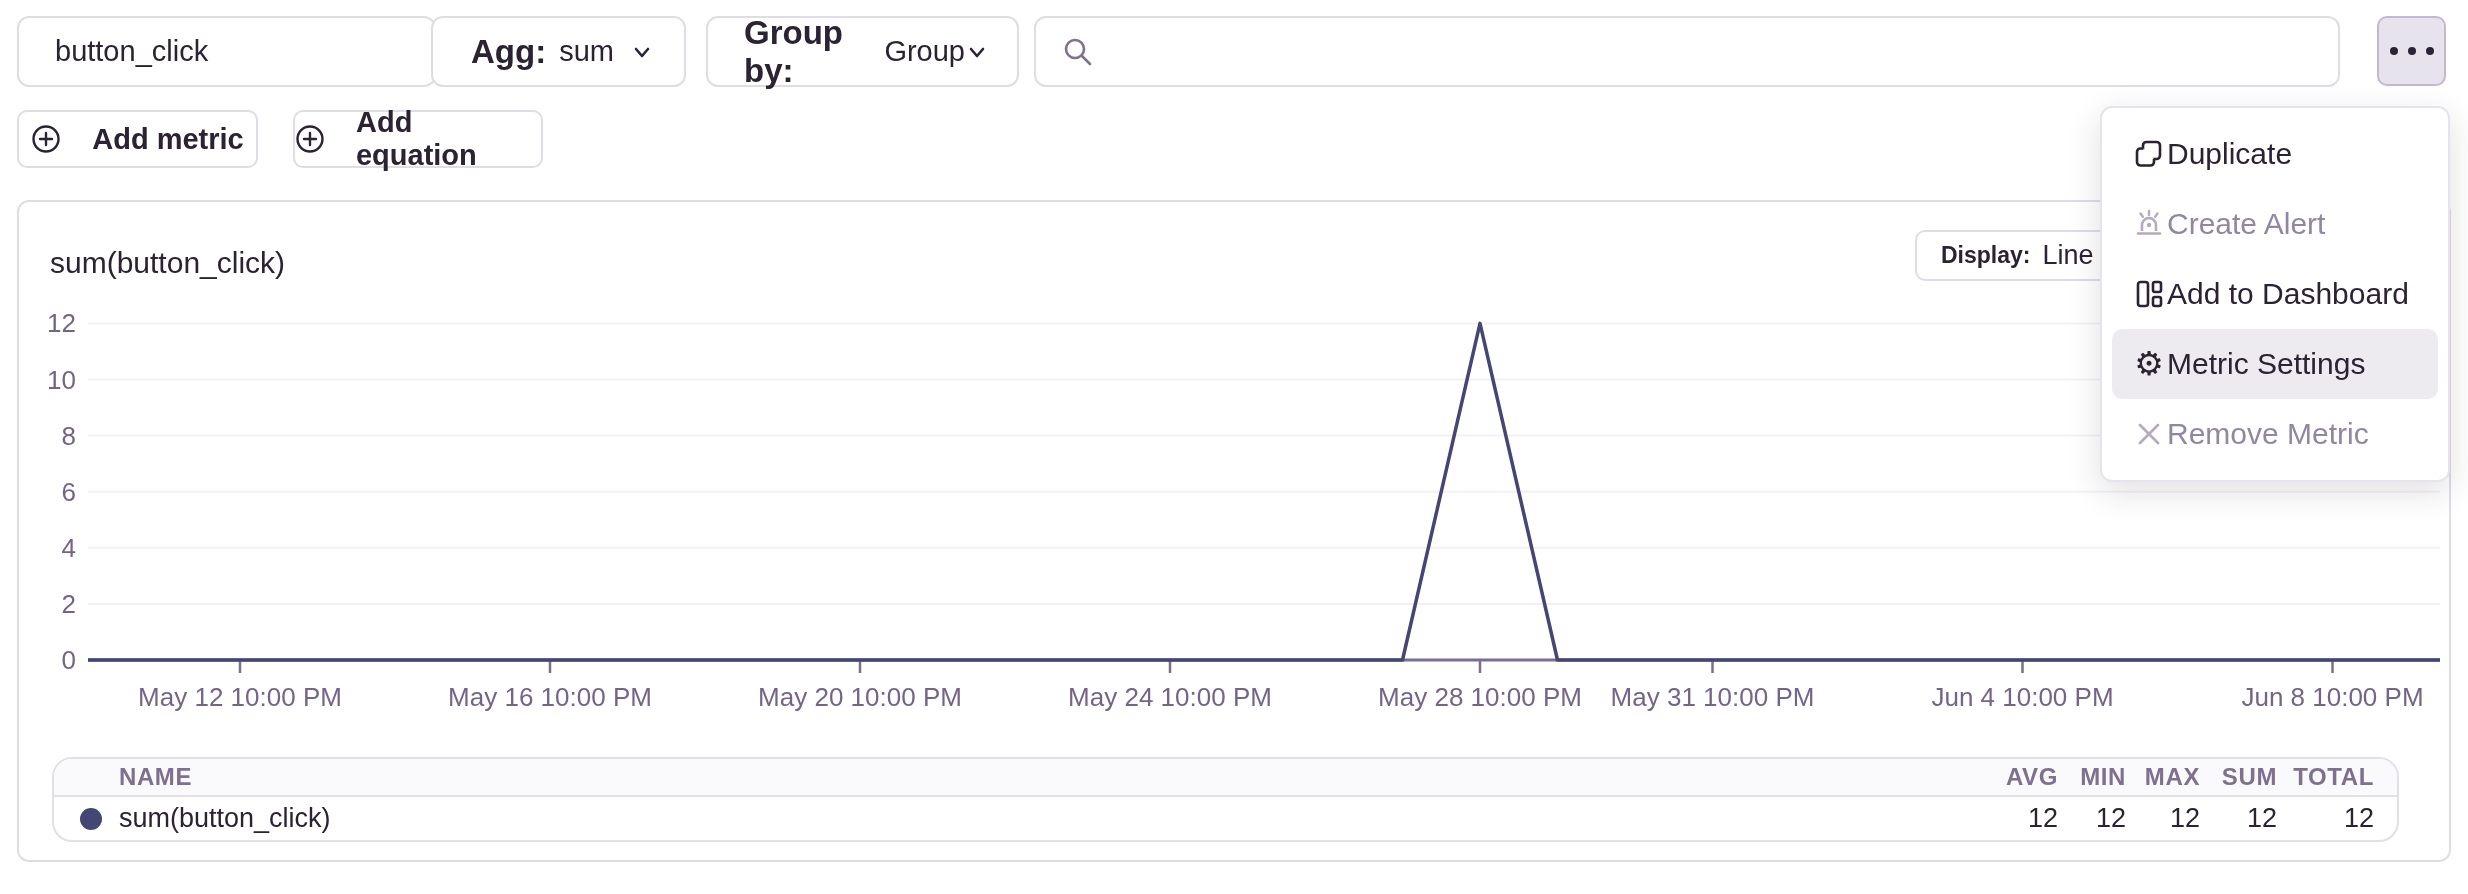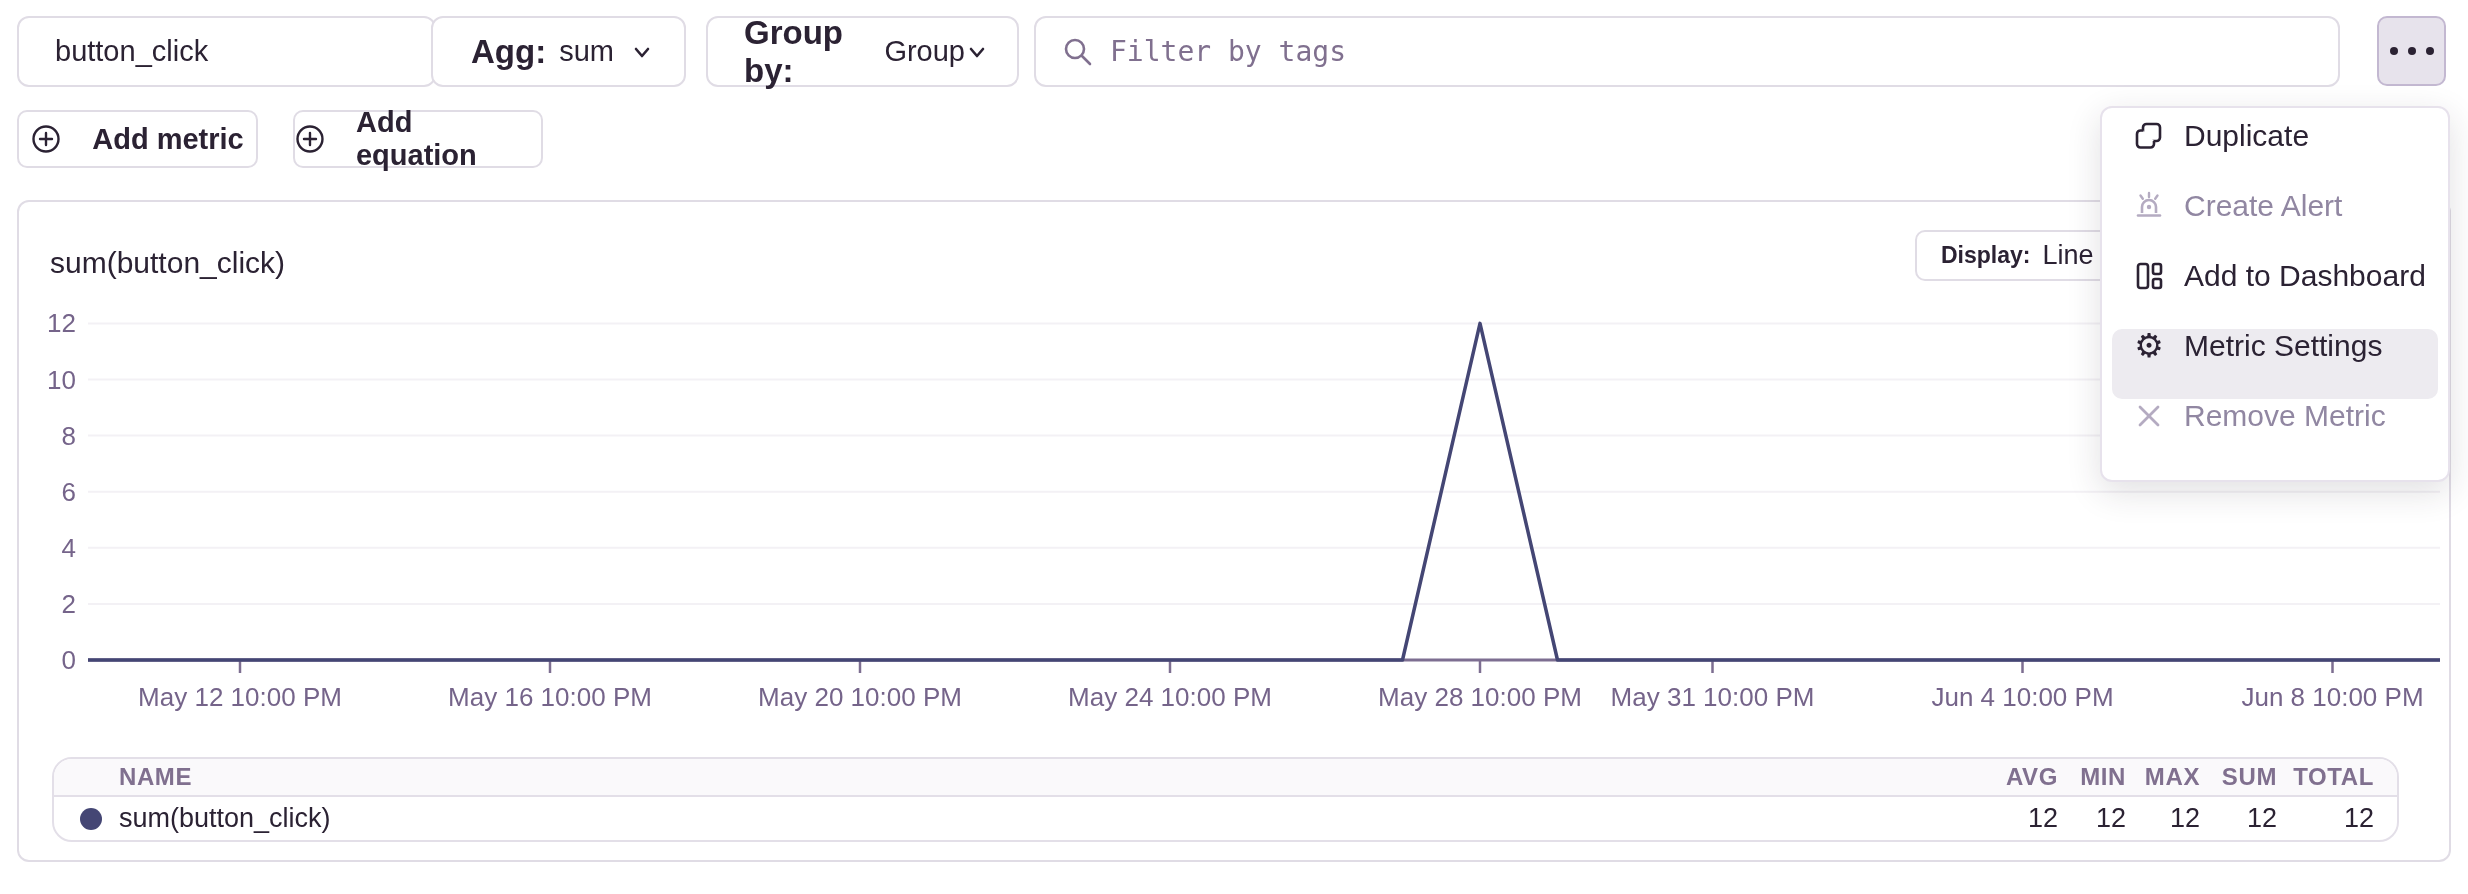--- a/index.html
+++ b/index.html
@@ -61,21 +61,21 @@
   .t-body .c-name .dot { width:22px; height:22px; border-radius:50%; background:#444674;
     margin-left:26px; margin-right:17px; flex:none; }
   .c-num { flex:none; text-align:right; }
   .w-avg{width:70px;} .w-min{width:68px;} .w-max{width:74px;} .w-sum{width:77px;} .w-total{width:97px;}
 
   
   #menu { left:2100px; top:106px; width:350px; background:#fff; border:2px solid #e7e2ec;
     border-radius:12px; padding:11px 0; z-index:10;
     box-shadow:0 10px 34px rgba(43,34,51,0.14); }
   .menu-item { height:70px; margin:0 10px; padding:0 10px 0 20px; border-radius:10px;
-    display:flex; gap:18px; font-size:30px; color:#2b2233; cursor:pointer; }
+    display:flex; align-items:center; gap:1px; font-size:30px; color:#2b2233; cursor:pointer; }
   .menu-item .mi-icon { width:34px; height:34px; display:flex; align-items:center;
     justify-content:center; flex:none; }
   .menu-item.is-active { background:#edebf0; }
   .menu-item.is-disabled { color:#9187a2; cursor:default; }
   .gear-glyph { font-size:33px; line-height:34px; color:#2b2233; }
 </style>
 </head>
 <body>
 
 <div id="stage">
@@ -98,21 +98,20 @@
     <svg class="chev" width="24" height="24" viewBox="0 0 24 24">
       <polyline points="6,9 12,16 18,9" fill="none" stroke="#2b2233" stroke-width="2.6" stroke-linecap="round" stroke-linejoin="round"></polyline>
     </svg>
   </div>
 
   <div class="ctl" id="filter-box">
     <svg class="mag" width="32" height="32" viewBox="0 0 32 32">
       <circle cx="13" cy="13" r="9" fill="none" stroke="#80708f" stroke-width="2.6"></circle>
       <line x1="20" y1="20" x2="28" y2="28" stroke="#80708f" stroke-width="2.6" stroke-linecap="round"></line>
     </svg>
-    <input placeholder="Filter by tags" style="">
   </div>
 
   <div class="ctl" id="more-btn">
     <svg width="46" height="10" viewBox="0 0 46 10">
       <circle cx="5" cy="5" r="4" fill="#2b2233"></circle>
       <circle cx="23" cy="5" r="4" fill="#2b2233"></circle>
       <circle cx="41" cy="5" r="4" fill="#2b2233"></circle>
     </svg>
   </div>
 

